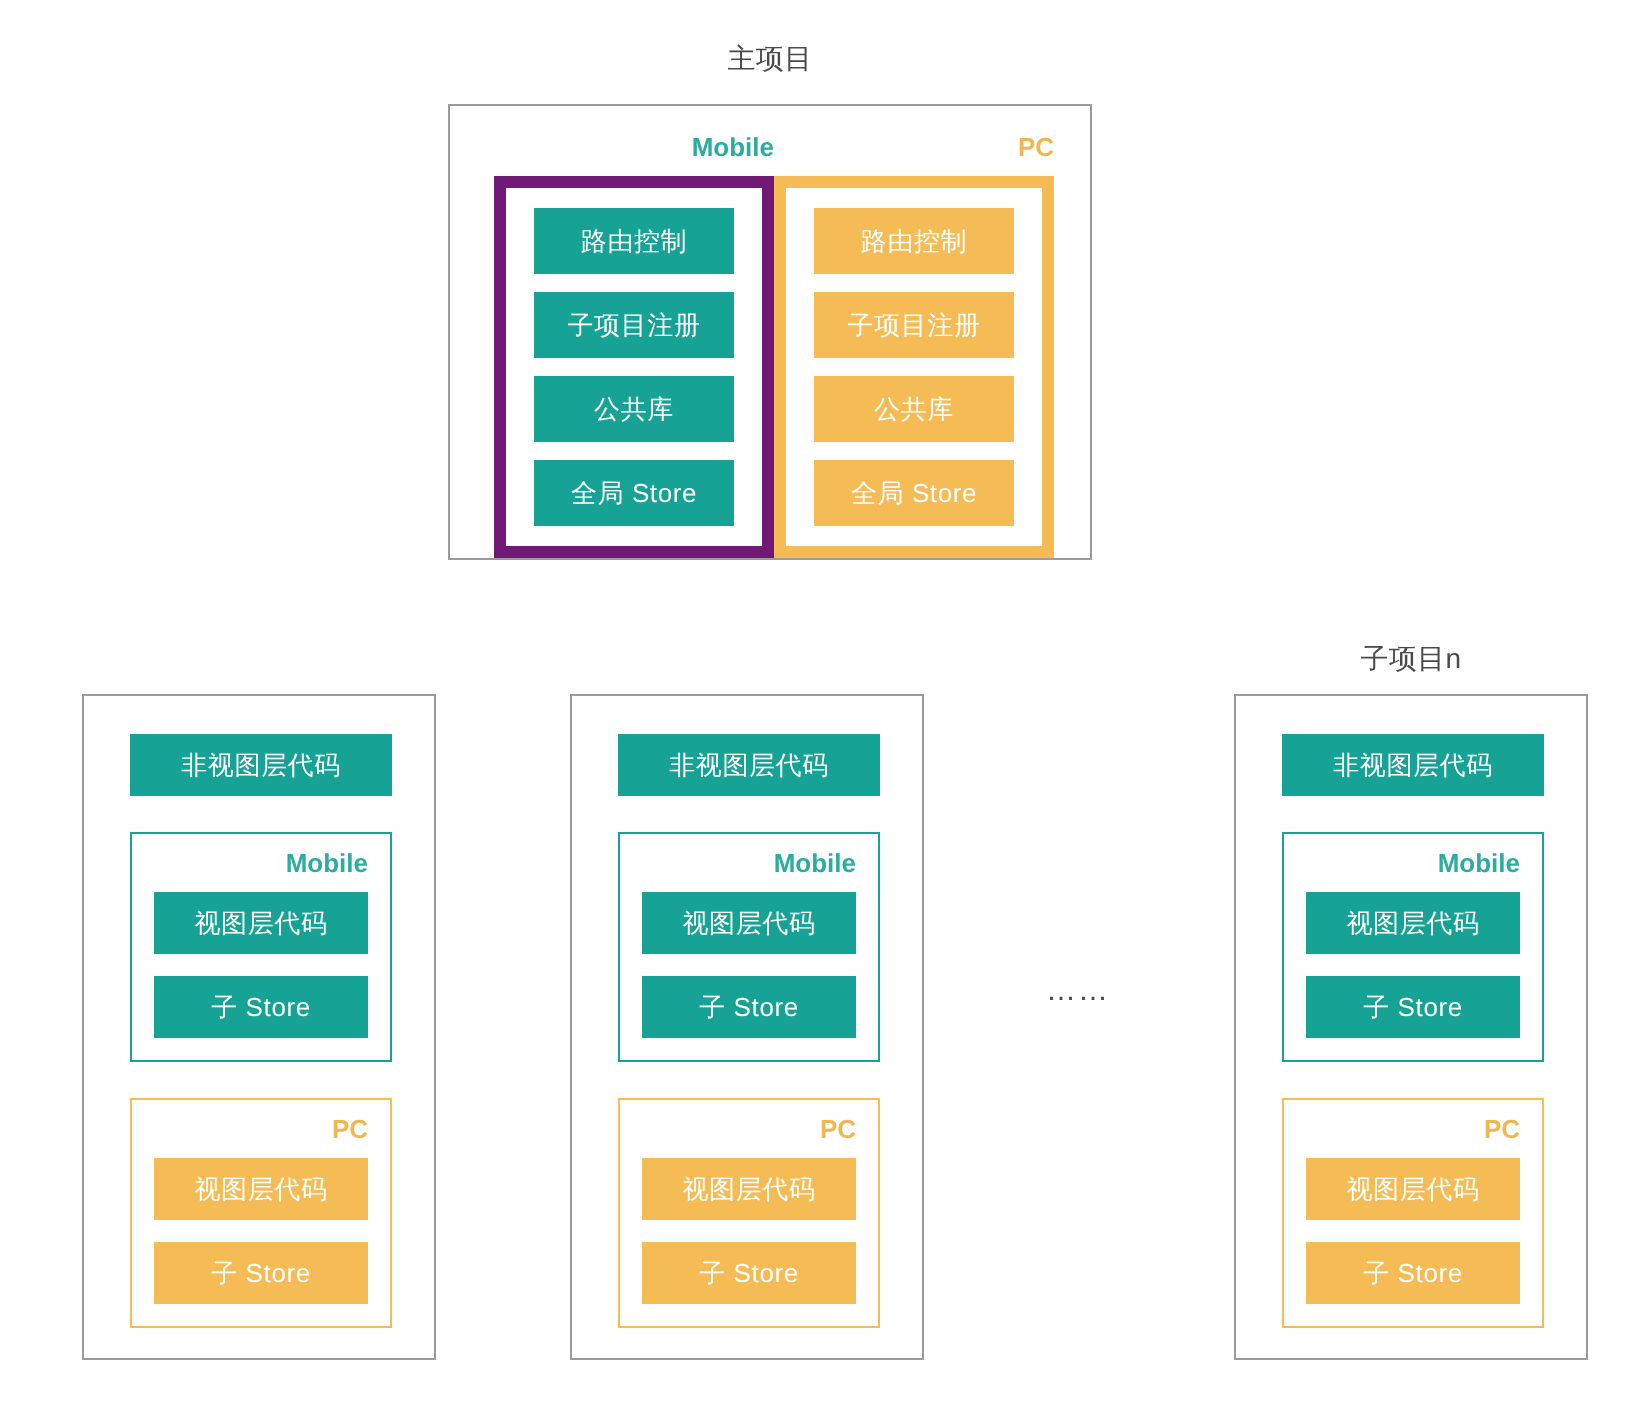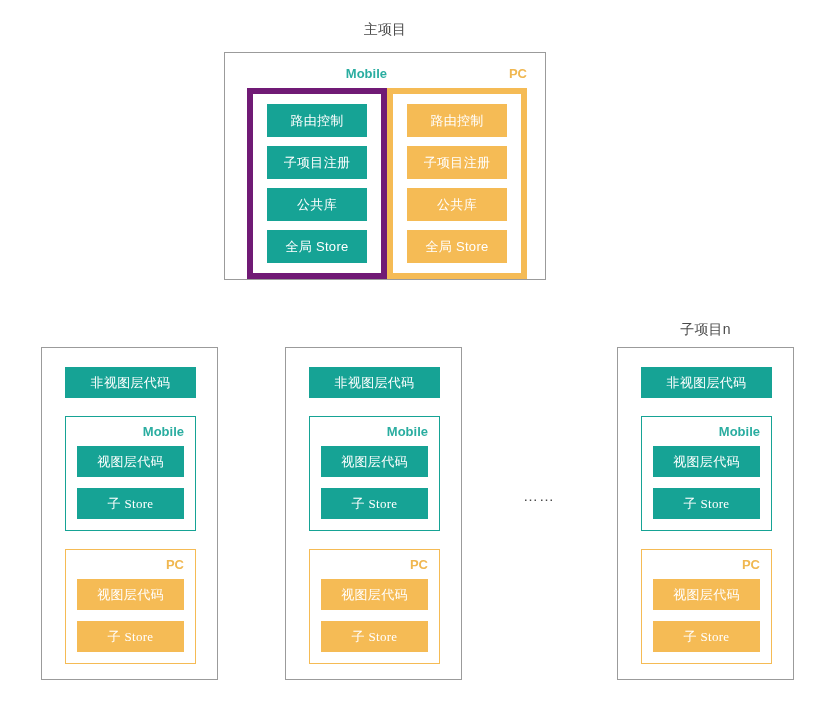--- a/index.html
+++ b/index.html
@@ -145,21 +145,20 @@
   }
   .sub-frame.orange { border-color: #f5bb55; }
 
   .sub-frame .platform-label { margin-bottom: 6px; }
 
   .sub-frame .chip {
     width: 107px;
     height: 31px;
     line-height: 31px;
     margin-bottom: 11px;
-    font-family: Liberation Serif, serif;
   }
   .sub-frame .chip:last-child { margin-bottom: 0; }
 
   
   #ellipsis {
     position: absolute;
     left: 461px;
     top: 486px;
     width: 156px;
     text-align: center;

